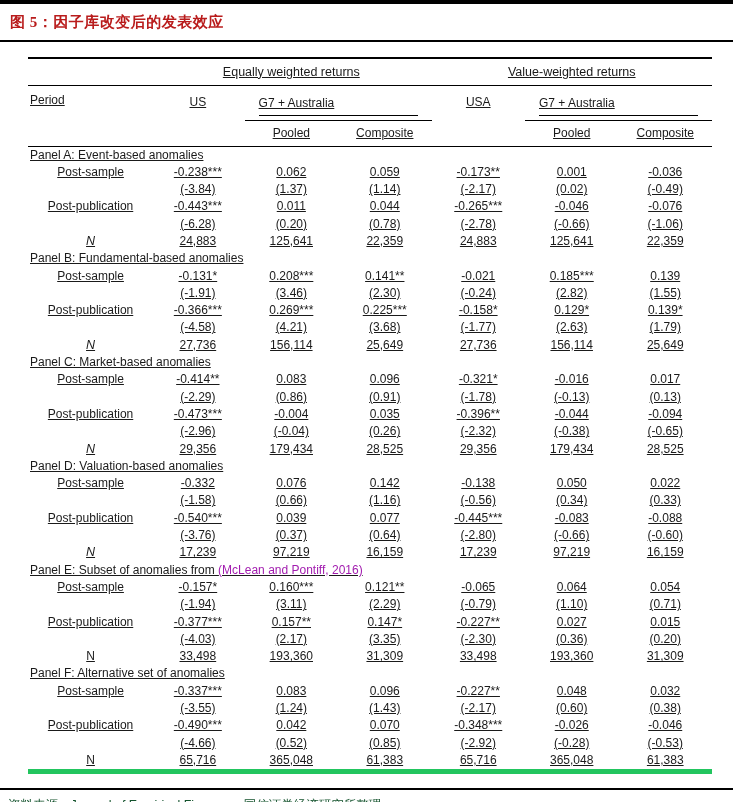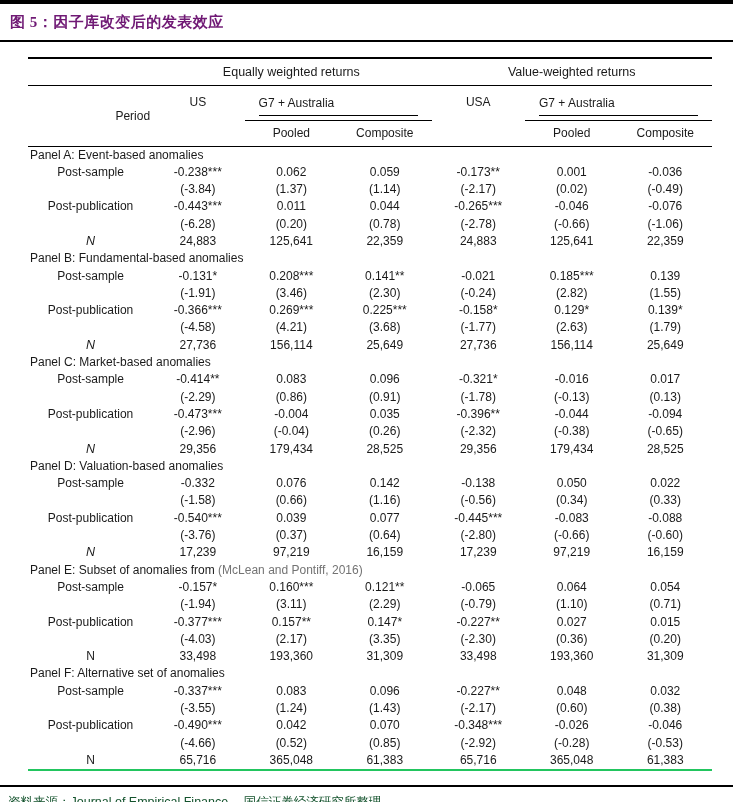--- a/index.html
+++ b/index.html
@@ -14,57 +14,58 @@
   }
   .top-bar {
     height: 4px;
     background: #000;
     width: 100%;
   }
   .fig-title {
     font-family: "Liberation Serif", "DejaVu Serif", serif;
     font-weight: bold;
     font-size: 15px;
-    color: #701a75;
+    color: #b91c1c;
     margin: 0;
     padding: 9px 0 8px 10px;
     letter-spacing: 0.5px;
   }
   .title-divider {
     border: 0;
     border-top: 2px solid #000;
     margin: 0;
   }
   .table-wrap {
     margin: 15px 21px 0 28px;
   }
   table.data-table {
     width: 100%;
     border-collapse: collapse;
     table-layout: fixed;
     font-size: 12px;
     color: #1a1a1a;
     border-top: 2px solid #000;
-    border-bottom: 2px solid #22c55e;
+    border-bottom: 5px solid #22c55e;
+    text-decoration: underline;
   }
   table.data-table col.c-label { width: 18%; }
   table.data-table col.c-num { width: 13.666%; }
 
   
   thead td { text-align: center; vertical-align: middle; }
   tr.group-row td {
     height: 27px;
     border-bottom: 1px solid #000;
     font-size: 12.5px;
   }
   tr.sub-row td { height: 28px; }
   td.period-cell {
-    text-align: right;
+    text-align: left;
     vertical-align: top;
-    padding-top: 23px;
+    padding-top: 7px;
     border-bottom: 1px solid #000;
     padding-left: 2px;
   }
   td.single-col-head {
     vertical-align: top;
     padding-top: 9px;
     border-bottom: 1px solid #000;
   }
   td.g7-cell { padding: 0; vertical-align: top; border-bottom: 1px solid #000; }
   .g7-inner {
@@ -333,21 +334,21 @@
         <tr>
           <td class="row-label italic">N</td>
           <td class="num">17,239</td>
           <td class="num">97,219</td>
           <td class="num">16,159</td>
           <td class="num">17,239</td>
           <td class="num">97,219</td>
           <td class="num">16,159</td>
         </tr>
         <tr>
-          <td colspan="7" class="panel-title"><span>Panel E: Subset of anomalies from </span><span class="cite-link" style="color: #737373;">(McLean and Pontiff, 2016)</span></td>
+          <td colspan="7" class="panel-title"><span>Panel E: Subset of anomalies from </span><span class="cite-link" style="color: #a21caf;">(McLean and Pontiff, 2016)</span></td>
         </tr>
         <tr>
           <td class="row-label">Post-sample</td>
           <td class="num">-0.157*</td>
           <td class="num">0.160***</td>
           <td class="num">0.121**</td>
           <td class="num">-0.065</td>
           <td class="num">0.064</td>
           <td class="num">0.054</td>
         </tr>

